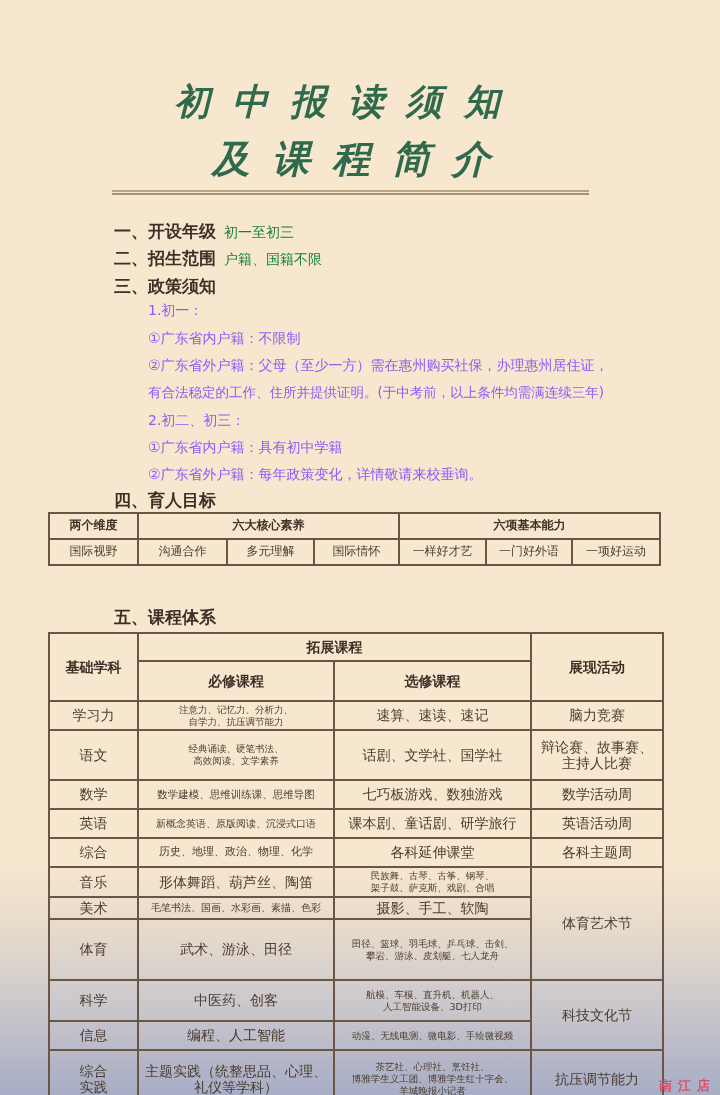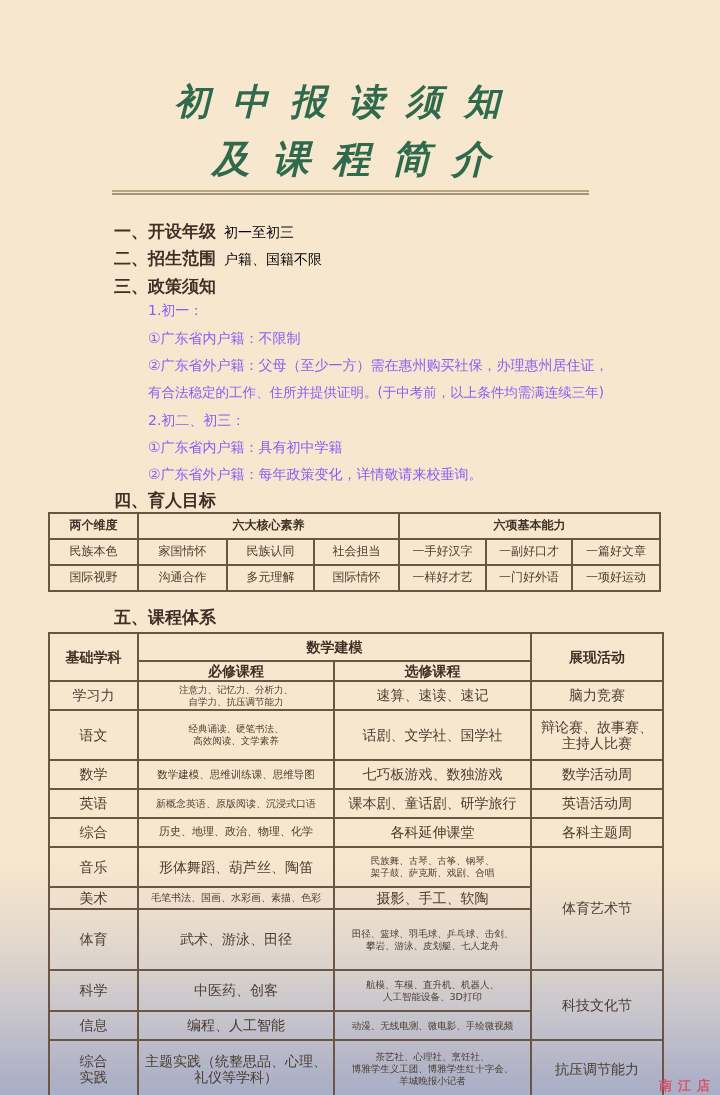--- a/index.html
+++ b/index.html
@@ -21,21 +21,21 @@
     .title.l2 { top: 134px; font-size: 38px; left: 2px; }
     .divider {
       position: absolute; left: 112px; top: 190px; width: 477px; height: 5px;
       border-top: 2px solid #b9a482; border-bottom: 2px solid #a89272;
       box-sizing: border-box;
     }
     .sec-head {
       position: absolute; left: 114px; font-size: 17px; font-weight: bold;
       color: #3e3026; white-space: nowrap;
     }
-    .sec-head .sub { font-size: 14px; font-weight: normal; color: #000000; margin-left: 8px; }
+    .sec-head .sub { font-size: 14px; font-weight: normal; color: #15803d; margin-left: 8px; }
     .line {
       position: absolute; left: 148px; font-size: 14px; color: #8b5cf6; white-space: nowrap;
     }
     table {
       position: absolute; border-collapse: collapse; table-layout: fixed;
     }
     td, th {
       border: 2px solid #6b5645; text-align: center; vertical-align: middle;
       padding: 0; font-weight: normal; color: #4a3c30; overflow: hidden;
       line-height: 1.15;
@@ -91,29 +91,20 @@
       <col style="width:86px">
       <col style="width:88px">
   </colgroup>
   <tbody>
       <tr>
     <th>两个维度</th>
     <th colspan="3">六大核心素养</th>
     <th colspan="3">六项基本能力</th>
   </tr>
   <tr>
-    <td>民族本色</td>
-    <td>家国情怀</td>
-    <td>民族认同</td>
-    <td>社会担当</td>
-    <td>一手好汉字</td>
-    <td>一副好口才</td>
-    <td>一篇好文章</td>
-  </tr>
-  <tr>
     <td>国际视野</td>
     <td>沟通合作</td>
     <td>多元理解</td>
     <td>国际情怀</td>
     <td>一样好才艺</td>
     <td>一门好外语</td>
     <td>一项好运动</td>
   </tr>
 </tbody>
   </table>
@@ -125,24 +116,24 @@
 <table id="courses">
   <colgroup>
     <col style="width:89px">
       <col style="width:196px">
       <col style="width:197px">
       <col style="width:132px">
   </colgroup>
   <tbody>
       <tr style="height:28px">
     <th rowspan="2">基础学科</th>
-    <th colspan="2">数学建模</th>
+    <th colspan="2">拓展课程</th>
     <th rowspan="2">展现活动</th>
   </tr>
-  <tr style="height:20px">
+  <tr style="height:40px">
     <th>必修课程</th>
     <th>选修课程</th>
   </tr>
 
   <tr style="height:29px">
     <td>学习力</td>
     <td class="small pre">注意力、记忆力、分析力、
 自学力、抗压调节能力</td>
     <td>速算、速读、速记</td>
     <td>脑力竞赛</td>
@@ -166,21 +157,21 @@
     <td style="font-size:10px">新概念英语、原版阅读、沉浸式口语</td>
     <td>课本剧、童话剧、研学旅行</td>
     <td>英语活动周</td>
   </tr>
   <tr style="height:29px">
     <td>综合</td>
     <td style="font-size:11px">历史、地理、政治、物理、化学</td>
     <td>各科延伸课堂</td>
     <td>各科主题周</td>
   </tr>
-  <tr style="height:40px">
+  <tr style="height:30px">
     <td>音乐</td>
     <td>形体舞蹈、葫芦丝、陶笛</td>
     <td class="small pre">民族舞、古琴、古筝、钢琴、
 架子鼓、萨克斯、戏剧、合唱</td>
     <td rowspan="3">体育艺术节</td>
   </tr>
   <tr style="height:22px">
     <td>美术</td>
     <td style="font-size:10px">毛笔书法、国画、水彩画、素描、色彩</td>
     <td>摄影、手工、软陶</td>

